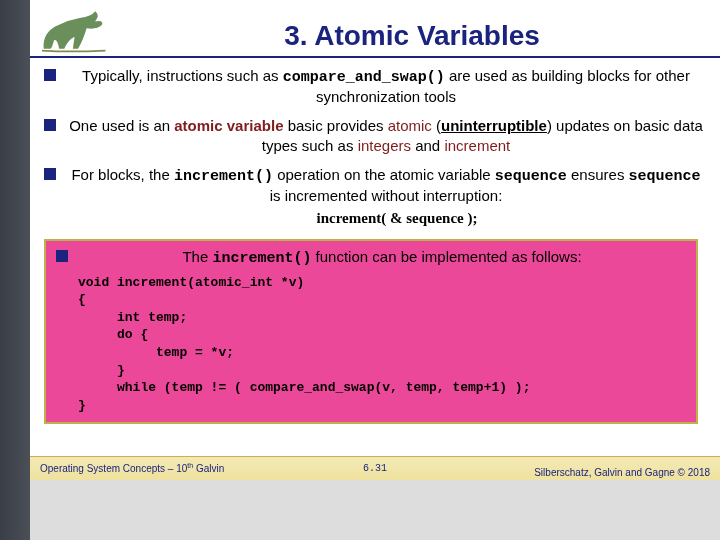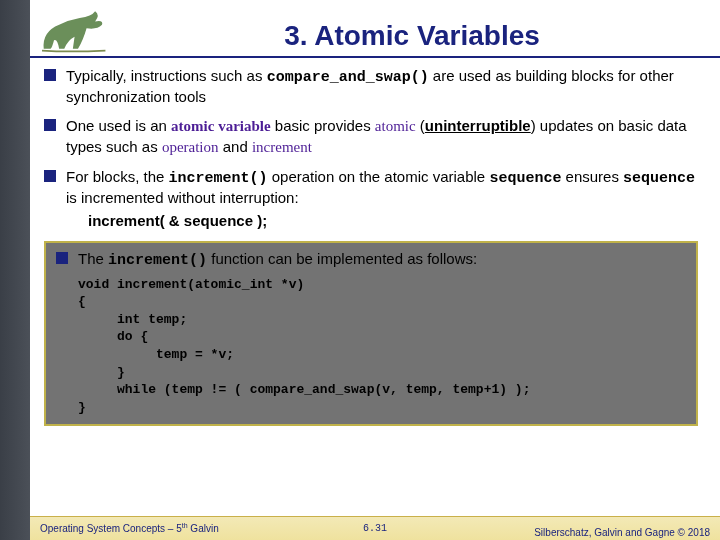--- a/index.html
+++ b/index.html
@@ -1,18 +1,18 @@
 <!DOCTYPE html>
 <html><head>
 <meta charset="utf-8">
 <style>
   * { margin: 0; padding: 0; box-sizing: border-box; }
   html, body { width: 720px; height: 540px; font-family: Arial, Helvetica, sans-serif; }
   .slide {
-    width: 720px; height: 540px; background: #fff; position: relative;
+    width: 720px; height: 480px; background: #fff; position: relative;
     display: flex;
   }
   .leftbar {
     width: 30px; height: 540px;
     background: linear-gradient(to right, #3a3f47 0%, #4b5058 100%);
   }
   .content { flex: 1; position: relative; }
   .title-row {
     display: flex; align-items: flex-end; padding: 6px 18px 2px 4px;
     border-bottom: 2px solid #1a237e;
@@ -24,36 +24,36 @@
   .title {
     flex: 1; text-align: center; font-size: 28px; font-weight: 700;
     color: #1a237e; padding-bottom: 2px;
   }
   .body {
     padding: 8px 14px 0 14px;
   }
   ul.bullets { list-style: none; }
   ul.bullets > li {
     position: relative; padding-left: 22px; margin-bottom: 10px;
-    font-size: 15px; line-height: 1.28; color: #000;
+    font-size: 15px; line-height: 1.28; color: #000; text-align: center;
   }
   ul.bullets > li::before {
     content: ""; position: absolute; left: 0; top: 3px;
     width: 12px; height: 12px; background: #1a237e;
   }
   .mono { font-family: "Courier New", monospace; font-weight: 700; }
-  .red { color: #4c1d95; font-family: Liberation Serif, serif; }
+  .red { color: #7f1d1d; }
   .uline { text-decoration: underline; }
   .codeblock {
-    font-family: Liberation Sans, sans-serif; font-weight: 700;
+    font-family: Liberation Serif, serif; font-weight: 700;
     font-size: 15px; margin: 4px 0 0 22px; line-height: 1.3;
   }
   .impl-box {
     border: 2px solid #c0b24a;
-    background: #737373;
+    background: #ec4899;
     margin: 10px 8px 0 0; padding: 6px 10px 8px 10px;
   }
   .impl-box ul.bullets > li { margin-bottom: 6px; }
   .impl-code {
     font-family: "Courier New", monospace; font-weight: 700;
     font-size: 13px; margin-left: 22px; line-height: 1.35; white-space: pre;
   }
   .footer {
     position: absolute; bottom: 0; left: 30px; right: 0;
     border-top: 1.5px solid #c9b04a;
@@ -82,21 +82,21 @@
       </div>
       <div class="title">3. Atomic Variables</div>
     </div>
 
     <div class="body">
       <ul class="bullets">
         <li>
           <span>Typically, instructions such as </span><span class="mono">compare_and_swap()</span><span> are used as building blocks for other synchronization tools</span>
         </li>
         <li>
-          <span>One used is an </span><b><span class="red">atomic variable</span></b><span> basic provides </span><span class="red">atomic</span><span> (</span><b><span class="uline">uninterruptible</span></b><span>) updates on basic data types such as </span><span class="red">operation</span><span> and </span><span class="red">increment</span>
+          <span>One used is an </span><b><span class="red">atomic variable</span></b><span> basic provides </span><span class="red">atomic</span><span> (</span><b><span class="uline">uninterruptible</span></b><span>) updates on basic data types such as </span><span class="red">integers</span><span> and </span><span class="red">increment</span>
         </li>
         <li>
           <span>For blocks, the </span><span class="mono">increment()</span><span> operation on the atomic variable </span><span class="mono">sequence</span><span> ensures </span><span class="mono">sequence</span><span> is incremented without interruption:</span>
           <div class="codeblock">increment( &amp; sequence );</div>
         </li>
       </ul>
 
       <div class="impl-box">
         <ul class="bullets">
           <li>
@@ -110,18 +110,18 @@
 <span>          temp = *v;</span>
 <span>     }</span>
 <span>     while (temp != ( compare_and_swap(v, temp, temp+1) );</span>
 <span>}</span></div>
       </div>
     </div>
   </div>
 
   <div class="footer">
     <div class="left">
-      <span>Operating System Concepts – 5</span><sup>th</sup><span> Galvin</span>
+      <span>Operating System Concepts – 10</span><sup>th</sup><span> Galvin</span>
     </div>
     <div class="center">6.31</div>
     <div class="right">Silberschatz, Galvin and Gagne © 2018</div>
   </div>
 </div>
 
 </body></html>

